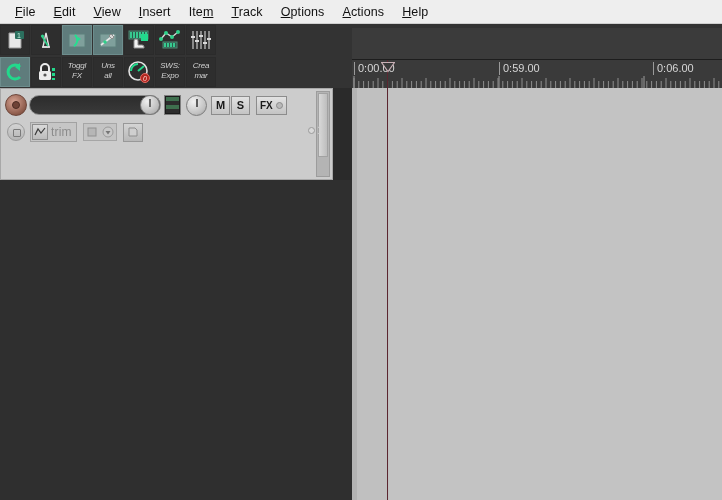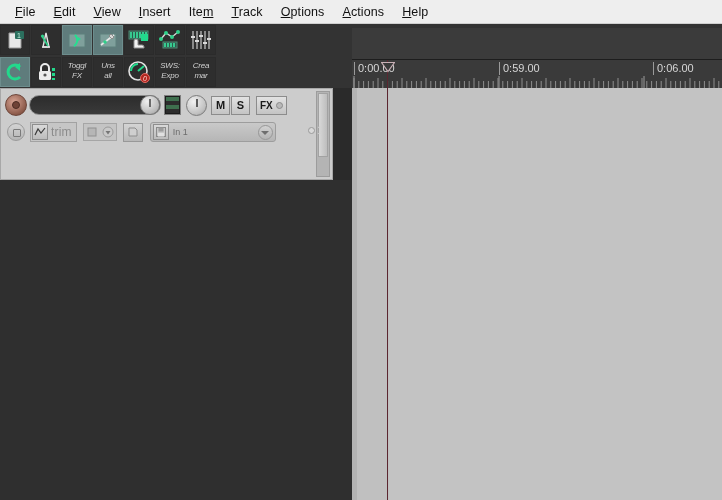--- a/index.html
+++ b/index.html
@@ -558,31 +558,20 @@
             <circle cx="6" cy="6" r="5" fill="#c9c9c9" stroke="#9a9a9a"></circle>
             <path d="M3.5 5 h5 l-2.5 3.5 z" fill="#767676"></path>
           </svg>
         </div>
       </div>
       <div class="mono-btn">
         <svg width="12" height="12" viewBox="0 0 12 12">
           <path d="M2 2 h6 l2 2 v6 h-8 z" fill="#cfcfcf" stroke="#8d8d8d"></path>
         </svg>
       </div>
-      <div class="in-box">
-        <div class="ico-sq">
-          <svg width="12" height="12" viewBox="0 0 12 12">
-            <rect x="1.5" y="1.5" width="9" height="9" fill="#c7c7c7" stroke="#8b8b8b"></rect>
-            <rect x="3.5" y="1.5" width="5" height="4" fill="#9c9c9c"></rect>
-            <rect x="3" y="7" width="6" height="3.5" fill="#e0e0e0"></rect>
-          </svg>
-        </div>
-        <span class="lbl">In 1</span>
-        <span class="chev"></span>
-      </div>
     </div>
 
     <div class="tcp-scroll">
       <i></i>
     </div>
   </div>
 
   <div class="tracknum">
     <span class="dot"></span>
     <span class="n">1</span>

